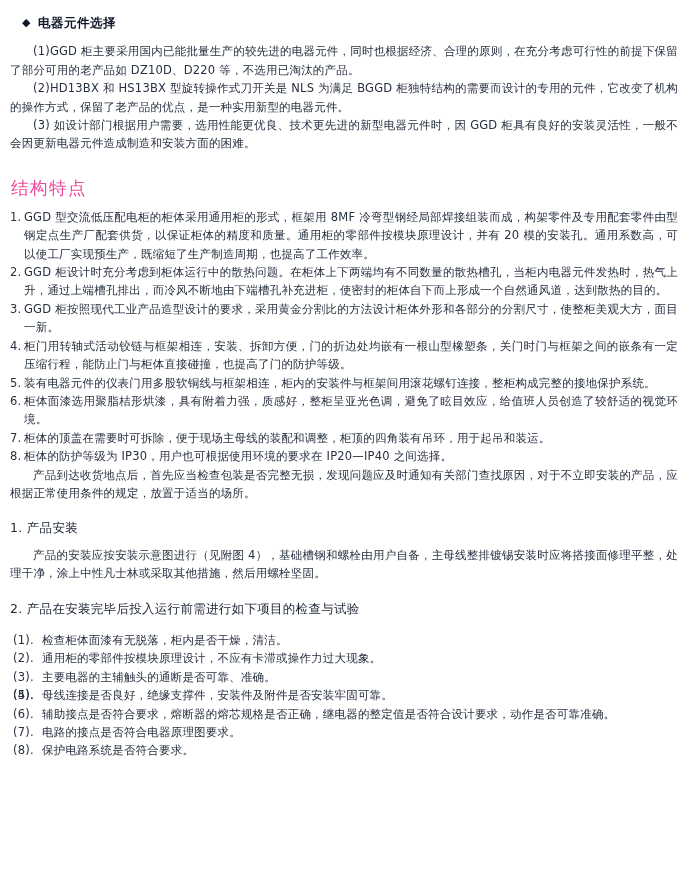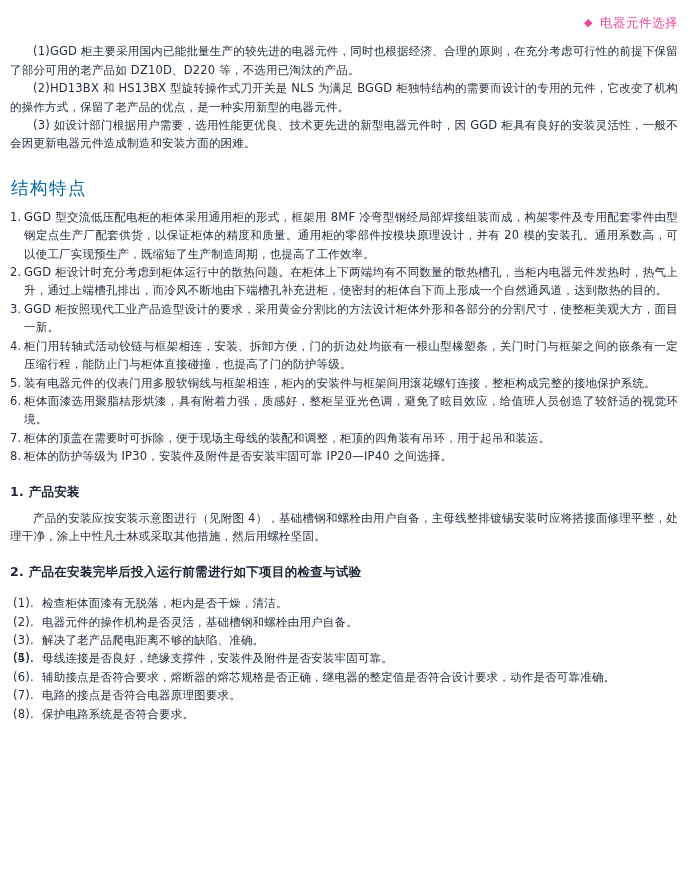--- a/index.html
+++ b/index.html
@@ -16,64 +16,63 @@
     font-size: 11.5px;
     line-height: 18.4px;
   }
   .doc {
     padding: 8px 16px 0 10px;
   }
   
   .sec1-header {
     margin: 6px 0 9px 12px;
     font-size: 12.5px;
-    font-weight: normal;
-    color: #ec4899;
+    font-weight: bold;
+    color: #0f172a;
     letter-spacing: 0.5px;
-    text-align: right;
   }
   .sec1-header .diamond {
     font-size: 11px;
     margin-right: 7px;
     position: relative;
     top: -1px;
   }
   
   .para {
     margin: 0;
     text-indent: 2em;
     text-align: justify;
     letter-spacing: 0.2px;
   }
   
   .big-header {
     font-size: 17.5px;
     font-weight: 400;
-    color: #0369a1;
+    color: #ec4899;
     letter-spacing: 1.5px;
     margin: 24px 0 9px 1px;
     line-height: 22px;
   }
   
   .num-list { margin: 0; }
   .num-item {
     position: relative;
     padding-left: 14px;
     text-align: justify;
     letter-spacing: 0.2px;
   }
   .num-item .num {
     position: absolute;
     left: 0;
     top: 0;
   }
   
   .sub-header {
     font-size: 12.5px;
-    font-weight: 700;
+    font-weight: 400;
     color: #1d2634;
     margin: 17px 0 8px 0;
     letter-spacing: 0.3px;
   }
   .check-list { margin-top: 13px; }
   .check-item {
     position: relative;
     padding-left: 32px;
     letter-spacing: 0.2px;
   }
@@ -120,41 +119,42 @@
     <div class="num-item">
       <span class="num">6.</span>
       <span>柜体面漆选用聚脂桔形烘漆，具有附着力强，质感好，整柜呈亚光色调，避免了眩目效应，给值班人员创造了较舒适的视觉环境。</span>
     </div>
     <div class="num-item">
       <span class="num">7.</span>
       <span>柜体的顶盖在需要时可拆除，便于现场主母线的装配和调整，柜顶的四角装有吊环，用于起吊和装运。</span>
     </div>
     <div class="num-item">
       <span class="num">8.</span>
-      <span>柜体的防护等级为 IP30，安装件及附件是否安装牢固可靠 IP20—IP40 之间选择。</span>
+      <span>柜体的防护等级为 IP30，用户也可根据使用环境的要求在 IP20—IP40 之间选择。</span>
     </div>
   </div>
 
+  <p class="para">产品到达收货地点后，首先应当检查包装是否完整无损，发现问题应及时通知有关部门查找原因，对于不立即安装的产品，应根据正常使用条件的规定，放置于适当的场所。</p>
 
   <div class="sub-header">1. 产品安装</div>
   <p class="para">产品的安装应按安装示意图进行（见附图 4），基础槽钢和螺栓由用户自备，主母线整排镀锡安装时应将搭接面修理平整，处理干净，涂上中性凡士林或采取其他措施，然后用螺栓坚固。</p>
 
   <div class="sub-header">2. 产品在安装完毕后投入运行前需进行如下项目的检查与试验</div>
   <div class="check-list">
     <div class="check-item">
       <span class="cnum">(1).</span>
       <span>检查柜体面漆有无脱落，柜内是否干燥，清洁。</span>
     </div>
     <div class="check-item">
       <span class="cnum">(2).</span>
-      <span>电器元件的操作机构是否灵活，基础槽钢和螺栓由用户自备。</span>
+      <span>通用柜的零部件按模块原理设计，不应有卡滞或操作力过大现象。</span>
     </div>
     <div class="check-item">
       <span class="cnum">(3).</span>
-      <span>解决了老产品爬电距离不够的缺陷、准确。</span>
+      <span>主要电器的主辅触头的通断是否可靠、准确。</span>
     </div>
     <div class="check-item">
       <span class="cnum">(4).</span>
     </div>
     <div class="check-item">
       <span class="cnum">(5).</span>
       <span>母线连接是否良好，绝缘支撑件，安装件及附件是否安装牢固可靠。</span>
     </div>
     <div class="check-item">
       <span class="cnum">(6).</span>

